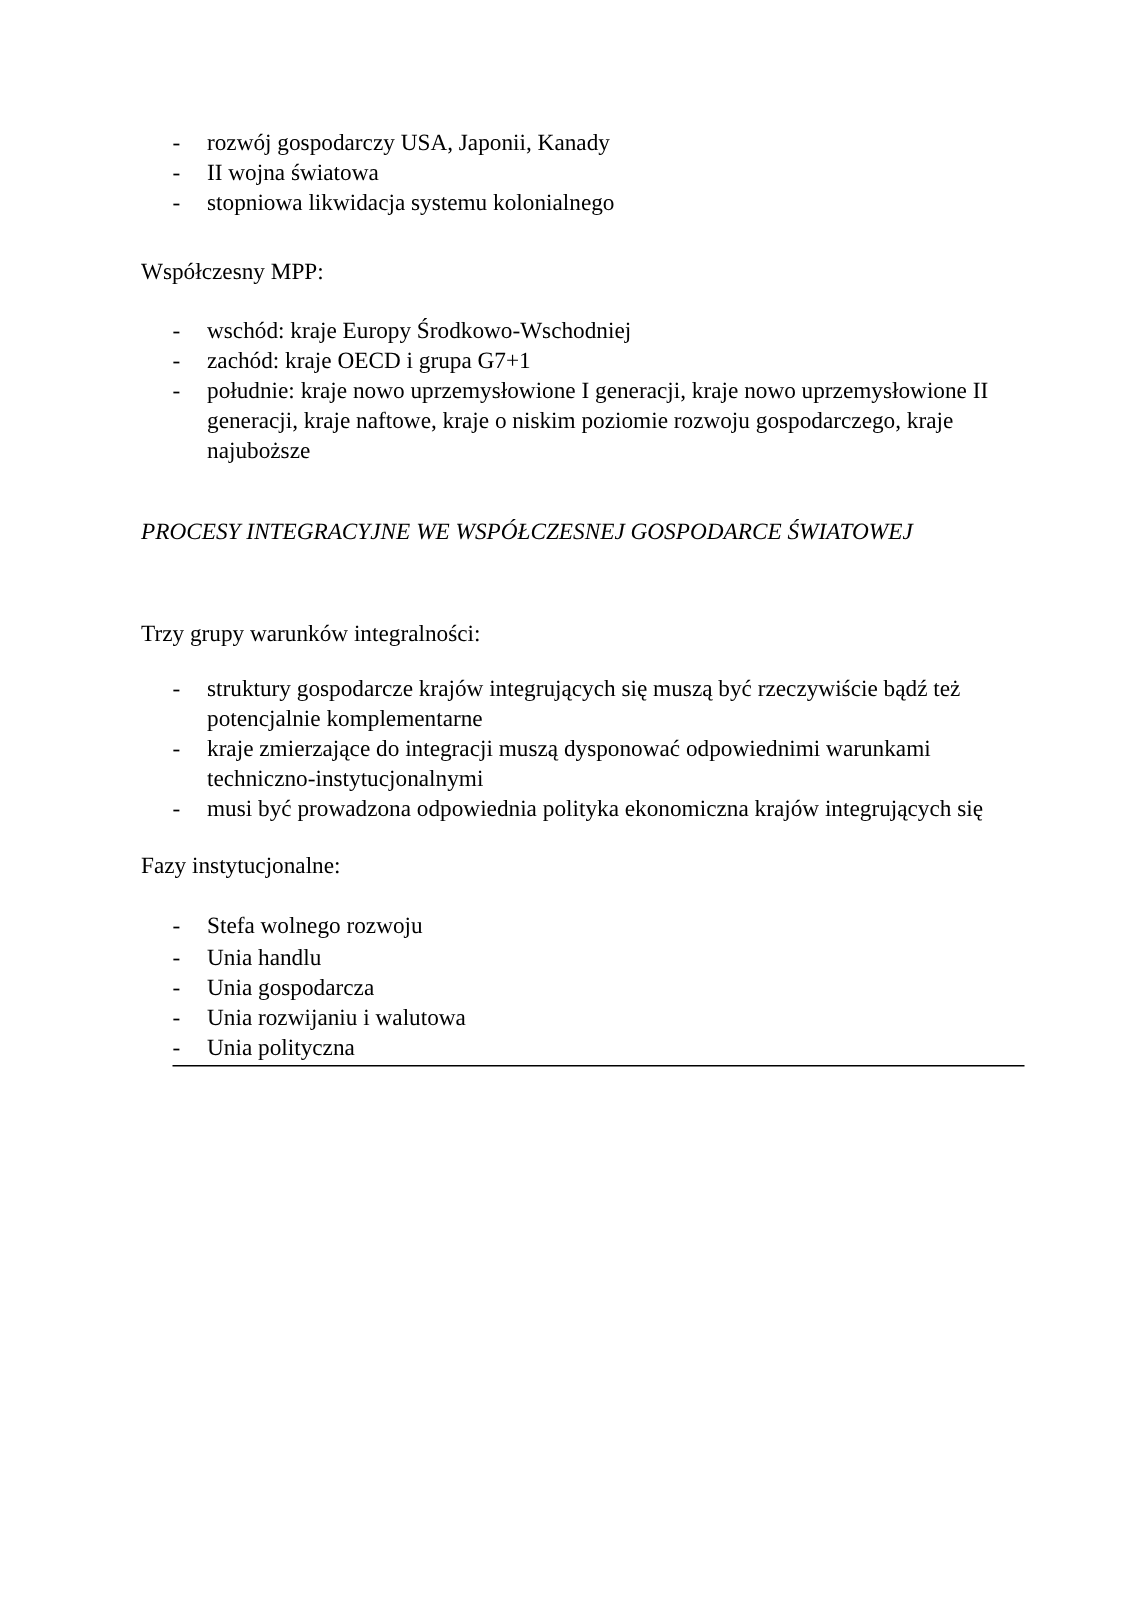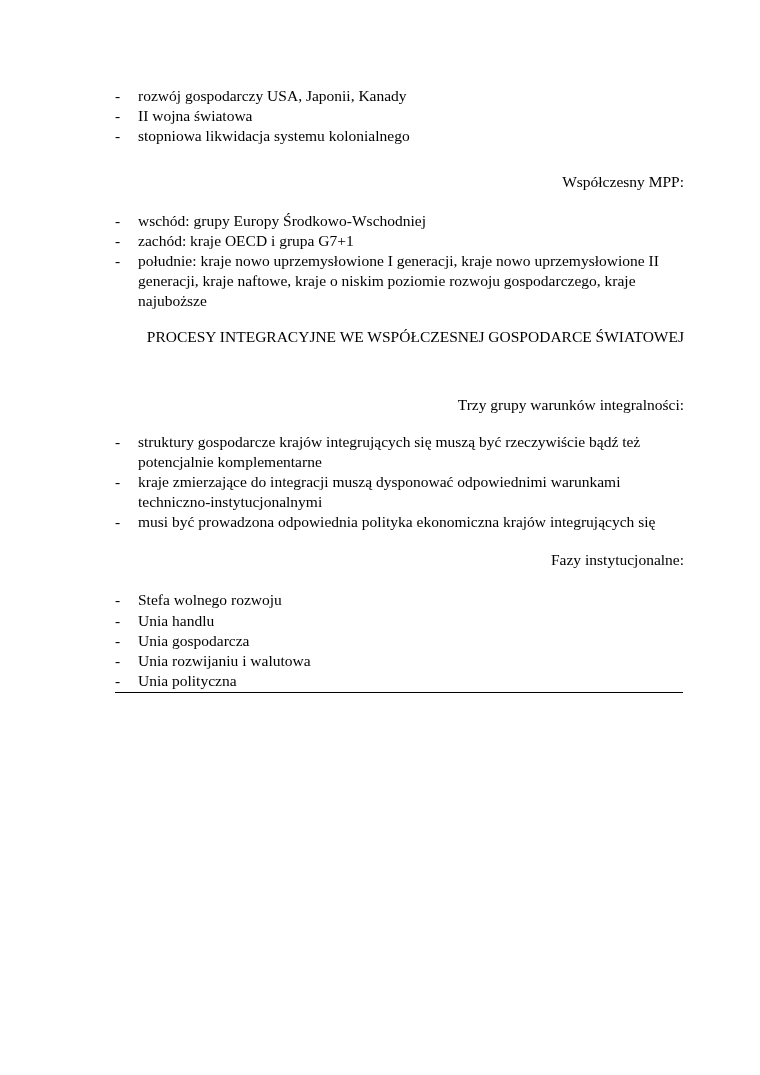--- a/index.html
+++ b/index.html
@@ -20,21 +20,20 @@
     box-sizing: border-box;
     padding: 86px 76px 0 94px;
   }
   .content {
     width: 590px;
   }
   .heading {
     margin: 0;
     font-weight: normal;
     font-size: 15.5px;
-    text-align: right;
   }
   .para {
     margin: 0;
   }
   .blist {
     margin: 0 0 0 21px;
     padding: 0;
   }
   .li-row {
     display: flex;
@@ -43,21 +42,21 @@
   .li-dash {
     width: 23px;
     flex: 0 0 23px;
   }
   .li-text {
     flex: 1 1 auto;
   }
   
   .mt-h1    { margin-top: 26px; }  
   .mt-list2 { margin-top: 18px; }
-  .mt-h2    { margin-top: 16px; }  
+  .mt-h2    { margin-top: 34px; font-style: italic; }  
   .mt-p1    { margin-top: 44px; }
   .mt-h3    { margin-top: 48px; }  
   .mt-list3 { margin-top: 16px; }
   .mt-h4    { margin-top: 18px; font-family: Liberation Serif, serif; }  
   .mt-list4 { margin-top: 20px; }
   .sep-line {
     margin-left: 21px;
     width: 568px;
     border-top: 1px solid #000000;
     height: 0;
@@ -83,21 +82,21 @@
         <span class="li-dash">-</span>
         <span class="li-text">stopniowa likwidacja systemu kolonialnego</span>
       </div>
     </div>
 
     <p class="heading mt-h1">Współczesny MPP:</p>
 
     <div class="blist mt-list2">
       <div class="li-row">
         <span class="li-dash">-</span>
-        <span class="li-text">wschód: grupy Europy Środkowo-Wschodniej</span>
+        <span class="li-text">wschód: kraje Europy Środkowo-Wschodniej</span>
       </div>
       <div class="li-row">
         <span class="li-dash">-</span>
         <span class="li-text">zachód: kraje OECD i grupa G7+1</span>
       </div>
       <div class="li-row">
         <span class="li-dash">-</span>
         <span class="li-text">południe: kraje nowo uprzemysłowione I generacji, kraje nowo uprzemysłowione II generacji, kraje naftowe, kraje o niskim poziomie rozwoju gospodarczego, kraje najuboższe</span>
       </div>
     </div>

